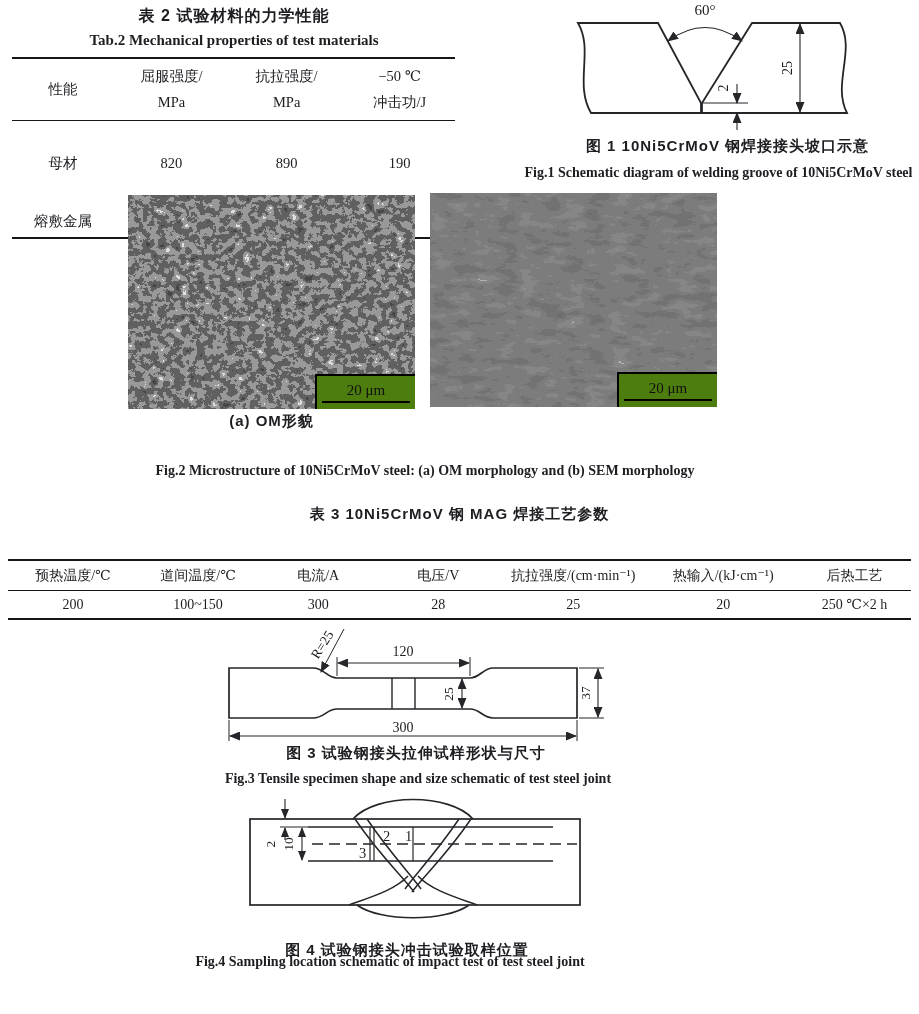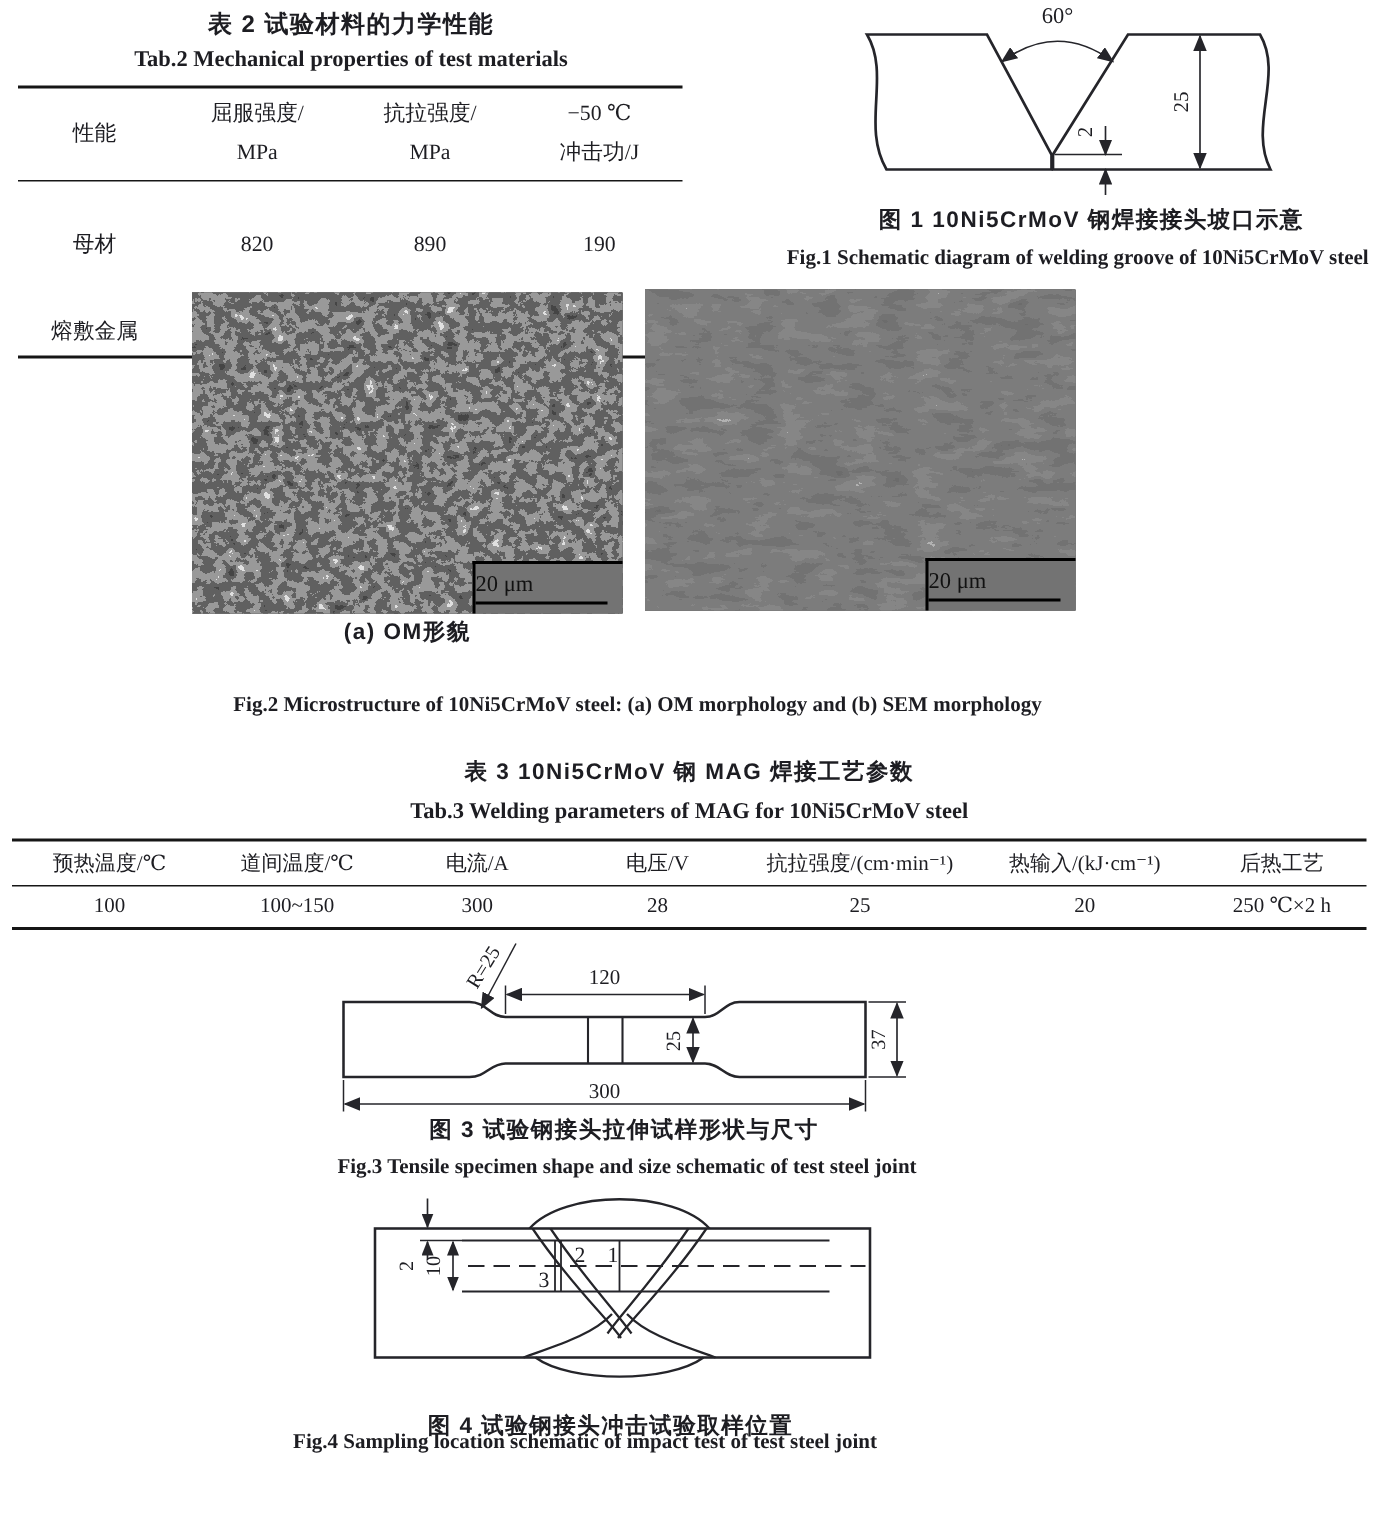--- a/index.html
+++ b/index.html
@@ -31,23 +31,23 @@
   .t3 .c1{flex:0 0 14.4%;}
   .t3 .c2{flex:0 0 13.3%;}
   .t3 .c3{flex:0 0 13.3%;}
   .t3 .c4{flex:0 0 13.3%;}
   .t3 .c5{flex:0 0 16.6%;}
   .t3 .c6{flex:0 0 16.6%;}
   .t3 .c7{flex:0 0 12.5%;}
 
   
   .micro{position:absolute;width:287px;height:214px;background:#222;}
-  .scalebar{position:absolute;right:0;bottom:0;width:98px;height:33px;background:#737373;
+  .scalebar{position:absolute;right:0;bottom:0;width:98px;height:33px;background:#4d7c0f;
             border-top:2px solid #000;border-left:2px solid #000;
-            display:flex;flex-direction:column;align-items:flex-start;justify-content:center;}
+            display:flex;flex-direction:column;align-items:center;justify-content:center;}
   .scalebar .txt{font-size:15px;line-height:1;color:#111;}
   .scalebar .bar{width:88px;height:0;border-bottom:2.5px solid #000;margin-top:3px;}
 
   
   .lw{stroke:#25252a;fill:none;}
   svg text{fill:#1d1d22;font-family:"Liberation Serif","DejaVu Serif",serif;}
 </style>
 </head>
 <body>
 
@@ -156,34 +156,33 @@
     <div class="scalebar">
       <div class="txt">20 μm</div>
       <div class="bar"></div>
     </div>
   </div>
 
   <div class="abs cap-cn cn c" style="left:128px;top:412px;width:287px;">(a) OM形貌</div>
   <div class="abs cap-en c" style="left:60px;top:463px;width:730px;">Fig.2  Microstructure of 10Ni5CrMoV steel: (a) OM morphology and (b) SEM morphology</div>
 
   <div class="abs title-cn cn c" style="left:0px;top:505px;width:919px;font-size:15px;">表 3  10Ni5CrMoV 钢 MAG 焊接工艺参数</div>
-  <div class="abs title-en c" style="left:0px;top:533px;width:919px;">Tab.3  Welding parameters of MAG for 10Ni5CrMoV steel</div>
 
   <div class="abs t3" style="left:8px;top:559px;width:903px;">
     <div class="t3h">
       <div class="t3c c1">预热温度/℃</div>
       <div class="t3c c2">道间温度/℃</div>
       <div class="t3c c3">电流/A</div>
       <div class="t3c c4">电压/V</div>
       <div class="t3c c5">抗拉强度/(cm·min⁻¹)</div>
       <div class="t3c c6">热输入/(kJ·cm⁻¹)</div>
       <div class="t3c c7">后热工艺</div>
     </div>
     <div class="t3r">
-      <div class="t3c c1">100</div>
+      <div class="t3c c1">200</div>
       <div class="t3c c2">100~150</div>
       <div class="t3c c3">300</div>
       <div class="t3c c4">28</div>
       <div class="t3c c5">25</div>
       <div class="t3c c6">20</div>
       <div class="t3c c7">250 ℃×2 h</div>
     </div>
   </div>
 
   <svg class="abs" style="left:220px;top:626px;" width="420" height="132" viewBox="0 0 420 132">

